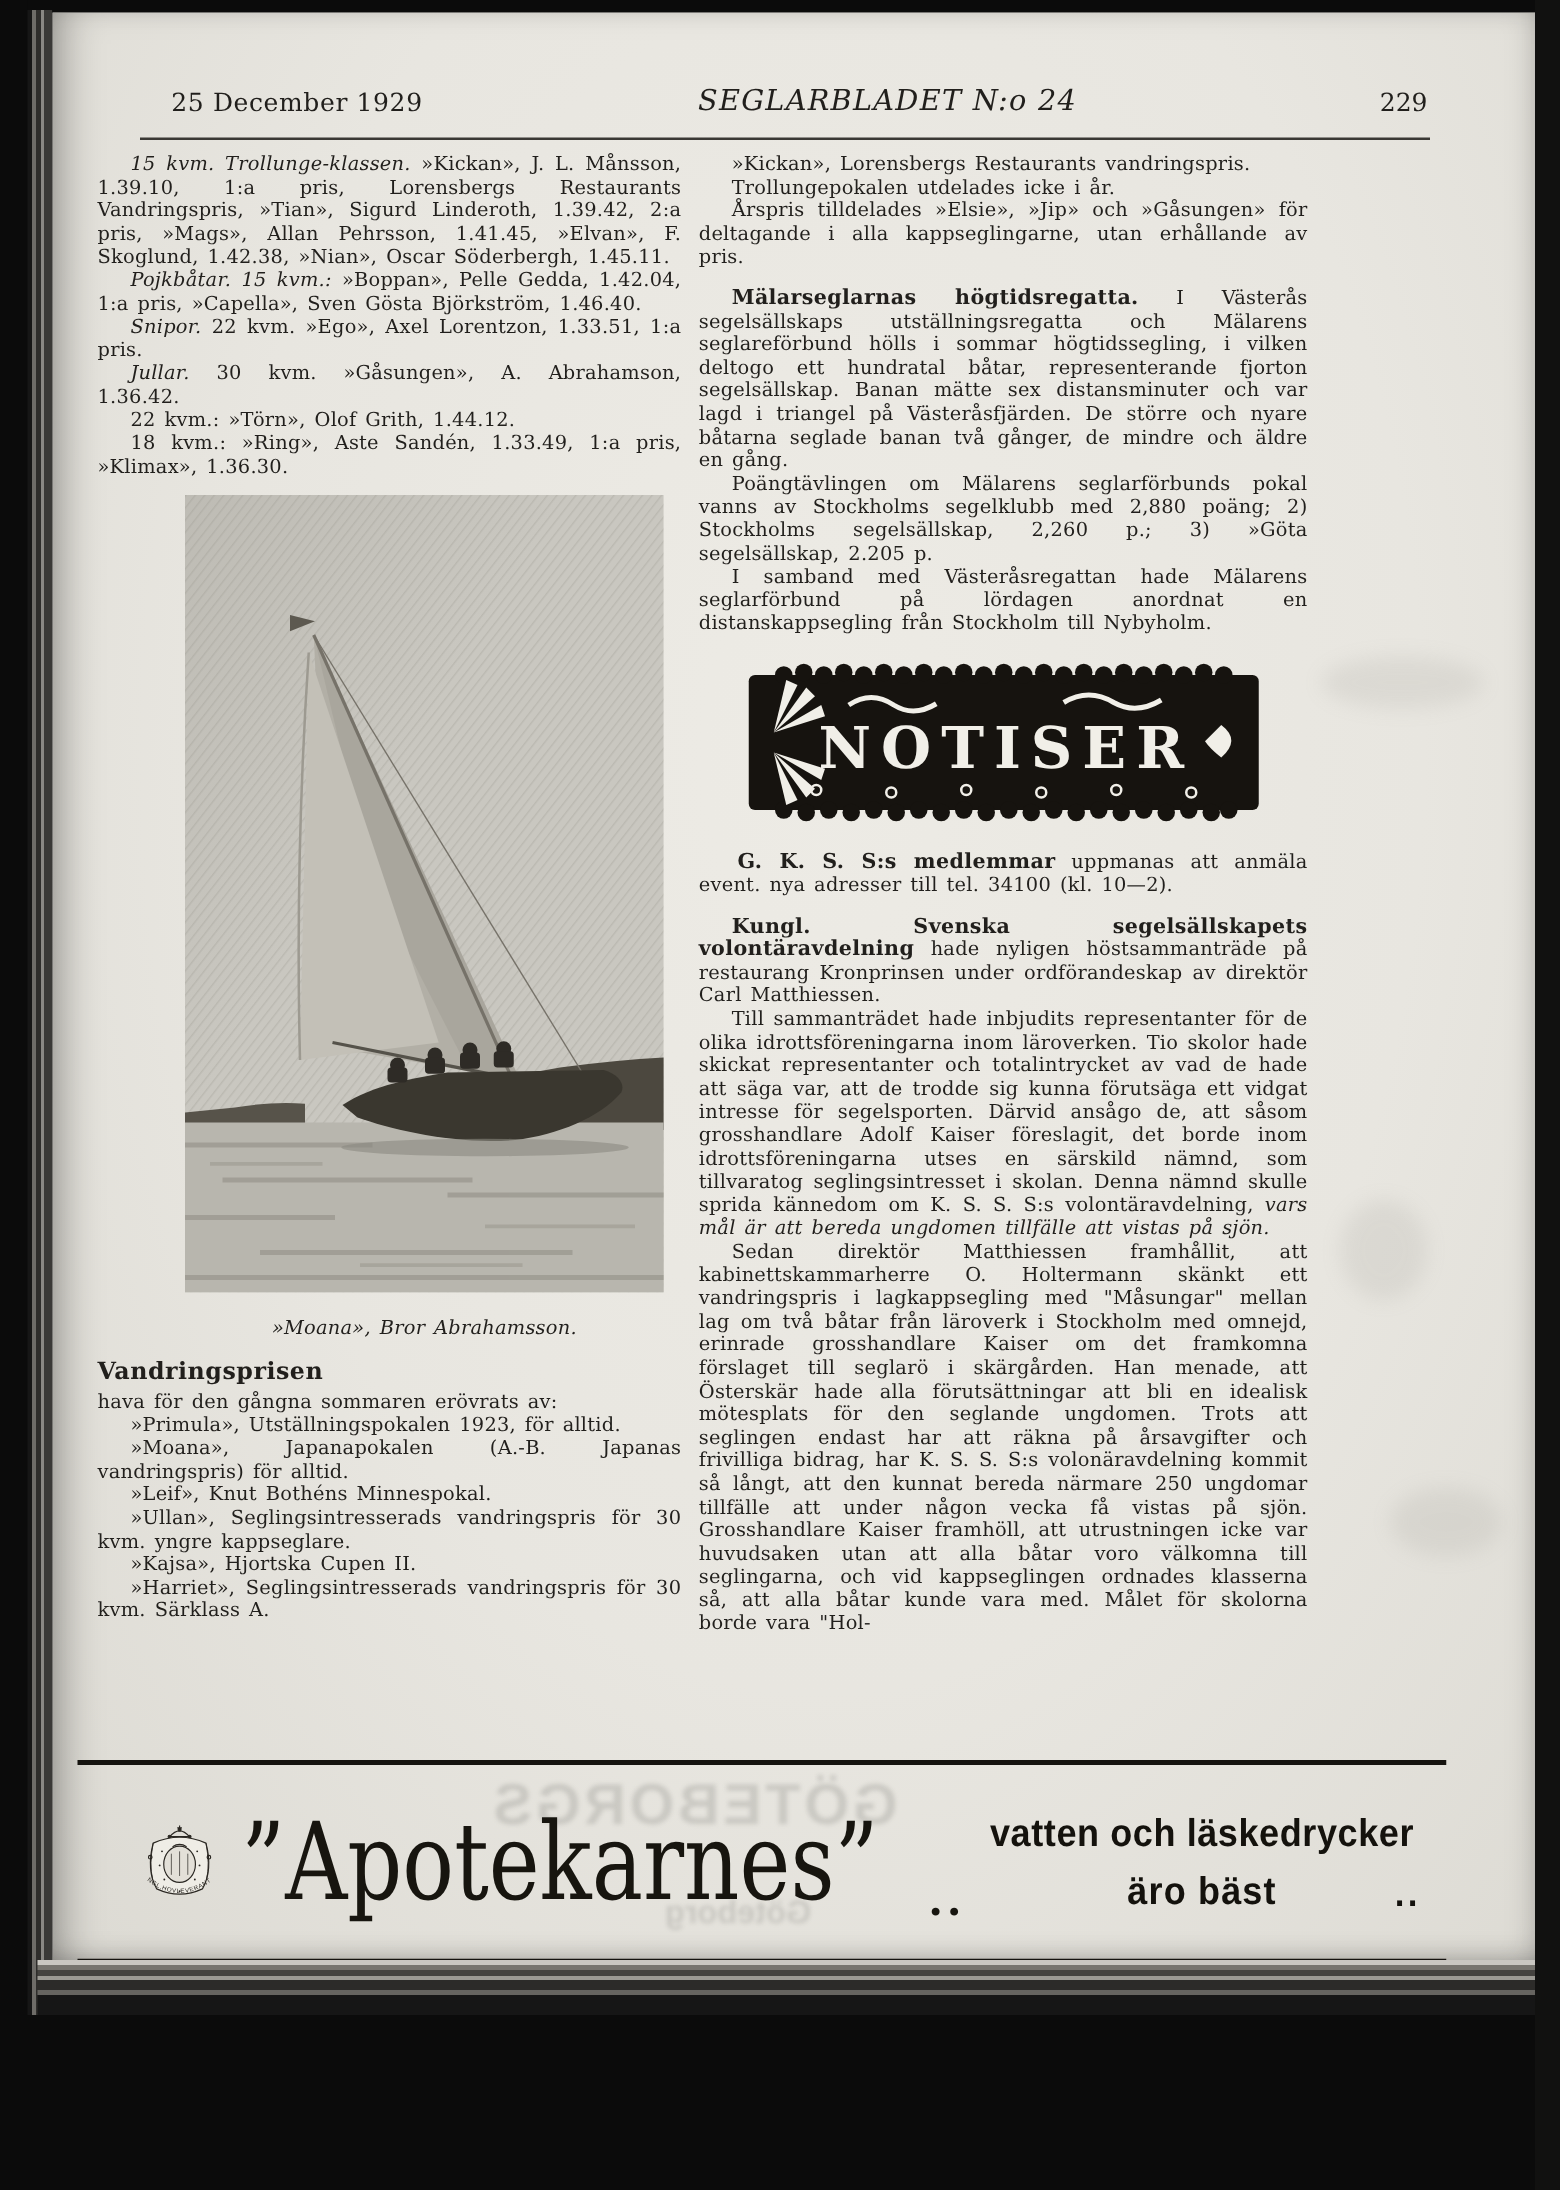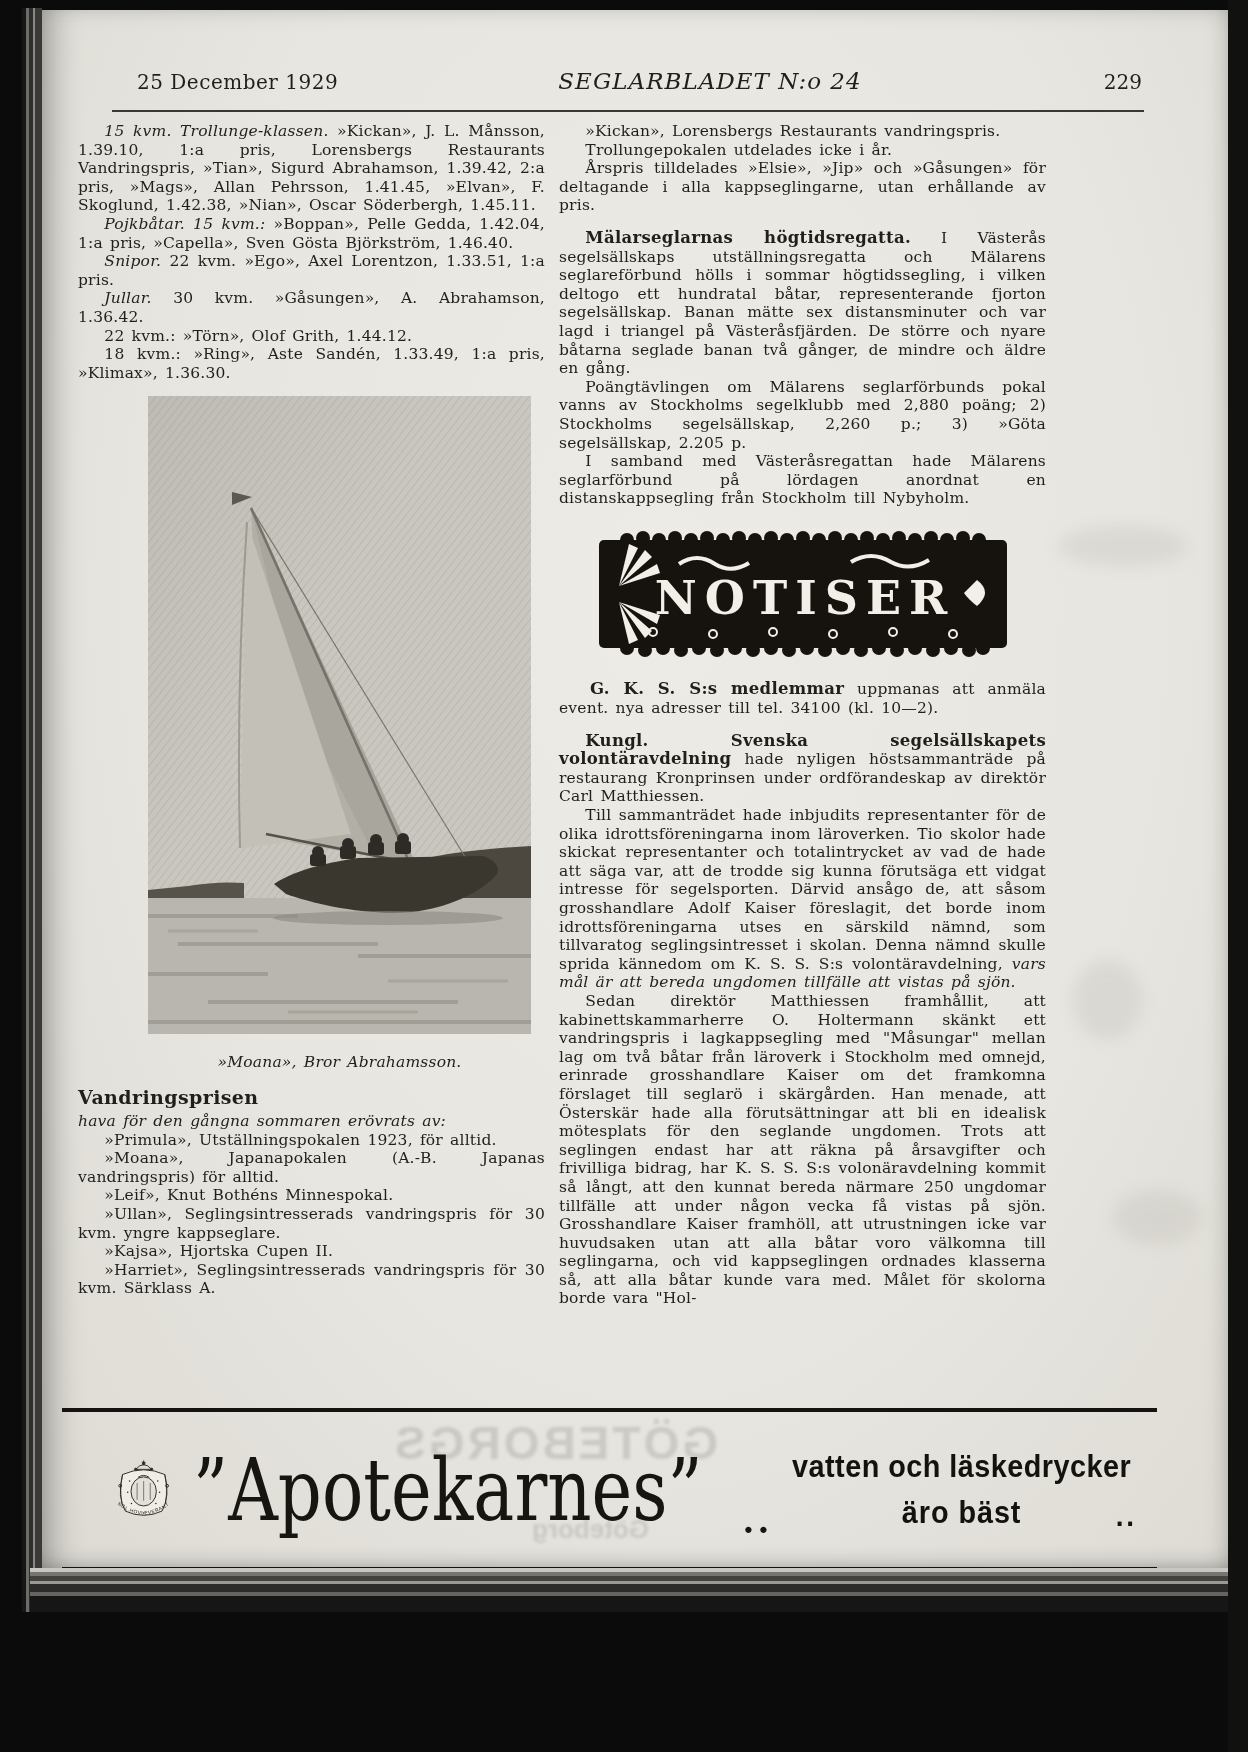--- a/index.html
+++ b/index.html
@@ -30,21 +30,21 @@
     font-size:23px;font-style:italic;letter-spacing:1px;}
   .hdr-page{position:absolute;right:86px;top:60px;font-size:20px;}
   .hdr-rule{position:absolute;left:70px;right:84px;top:100px;height:2px;background:#3a3834;}
 
   
   .col{position:absolute;top:112px;text-align:justify;font-size:15.5px;line-height:18.6px;
     letter-spacing:.2px;word-spacing:2px;}
   .col-left{left:36px;width:467px;}
   .col-right{left:517px;width:487px;}
   .bp{margin:0;text-align:justify;text-indent:1.7em;}
-  .bp.noind{text-indent:0;font-style:italic;}
+  .bp.noind{text-indent:0;}
   .lead-i{font-style:italic;}
   .lead-b{font-weight:bold;font-size:16.5px;letter-spacing:.3px;}
   .it{font-style:italic;}
   .sp-before{margin-top:14px;}
 
   figure.photo{margin:14px 0 0 70px;width:383px;}
   .caption{margin:14px 0 0 70px;width:383px;text-align:center;font-style:italic;text-indent:0;}
   h3.sec{margin:16px 0 6px 0;text-align:left;font-size:19px;letter-spacing:.4px;font-weight:bold;}
 
   .banner-wrap{margin:16px auto 12px auto;width:440px;}
@@ -78,21 +78,21 @@
   <div class="smudge" style="left:1015px;top:515px;width:130px;height:42px;"></div>
   <div class="smudge" style="left:1030px;top:950px;width:70px;height:80px;"></div>
   <div class="smudge" style="left:1070px;top:1180px;width:90px;height:55px;"></div>
 
   <div class="hdr-date">25 December 1929</div>
   <div class="hdr-title">SEGLARBLADET N:o 24</div>
   <div class="hdr-page">229</div>
   <div class="hdr-rule"></div>
 
   <div class="col col-left">
-    <p class="bp"><span class="lead-i">15 kvm. Trollunge-klassen.</span> <span>»Kickan», J. L. Månsson, 1.39.10, 1:a pris, Lorensbergs Restaurants Vandringspris, »Tian», Sigurd Abrahamson, 1.39.42, 2:a pris, »Mags», Allan Pehrsson, 1.41.45, »Elvan», F. Skoglund, 1.42.38, »Nian», Oscar Söderbergh, 1.45.11.</span></p>
+    <p class="bp"><span class="lead-i">15 kvm. Trollunge-klassen.</span> <span>»Kickan», J. L. Månsson, 1.39.10, 1:a pris, Lorensbergs Restaurants Vandringspris, »Tian», Sigurd Linderoth, 1.39.42, 2:a pris, »Mags», Allan Pehrsson, 1.41.45, »Elvan», F. Skoglund, 1.42.38, »Nian», Oscar Söderbergh, 1.45.11.</span></p>
     <p class="bp"><span class="lead-i">Pojkbåtar. 15 kvm.:</span> <span>»Boppan», Pelle Gedda, 1.42.04, 1:a pris, »Capella», Sven Gösta Björkström, 1.46.40.</span></p>
     <p class="bp"><span class="lead-i">Snipor.</span> <span>22 kvm. »Ego», Axel Lorentzon, 1.33.51, 1:a pris.</span></p>
     <p class="bp"><span class="lead-i">Jullar.</span> <span>30 kvm. »Gåsungen», A. Abrahamson, 1.36.42.</span></p>
     <p class="bp"><span>22 kvm.: »Törn», Olof Grith, 1.44.12.</span></p>
     <p class="bp"><span>18 kvm.: »Ring», Aste Sandén, 1.33.49, 1:a pris, »Klimax», 1.36.30.</span></p>
 
     <figure class="photo">
       <svg width="383" height="638" viewBox="0 0 383 638">
         <defs>
           <pattern id="ph" width="6" height="6" patternUnits="userSpaceOnUse" patternTransform="rotate(38)">

